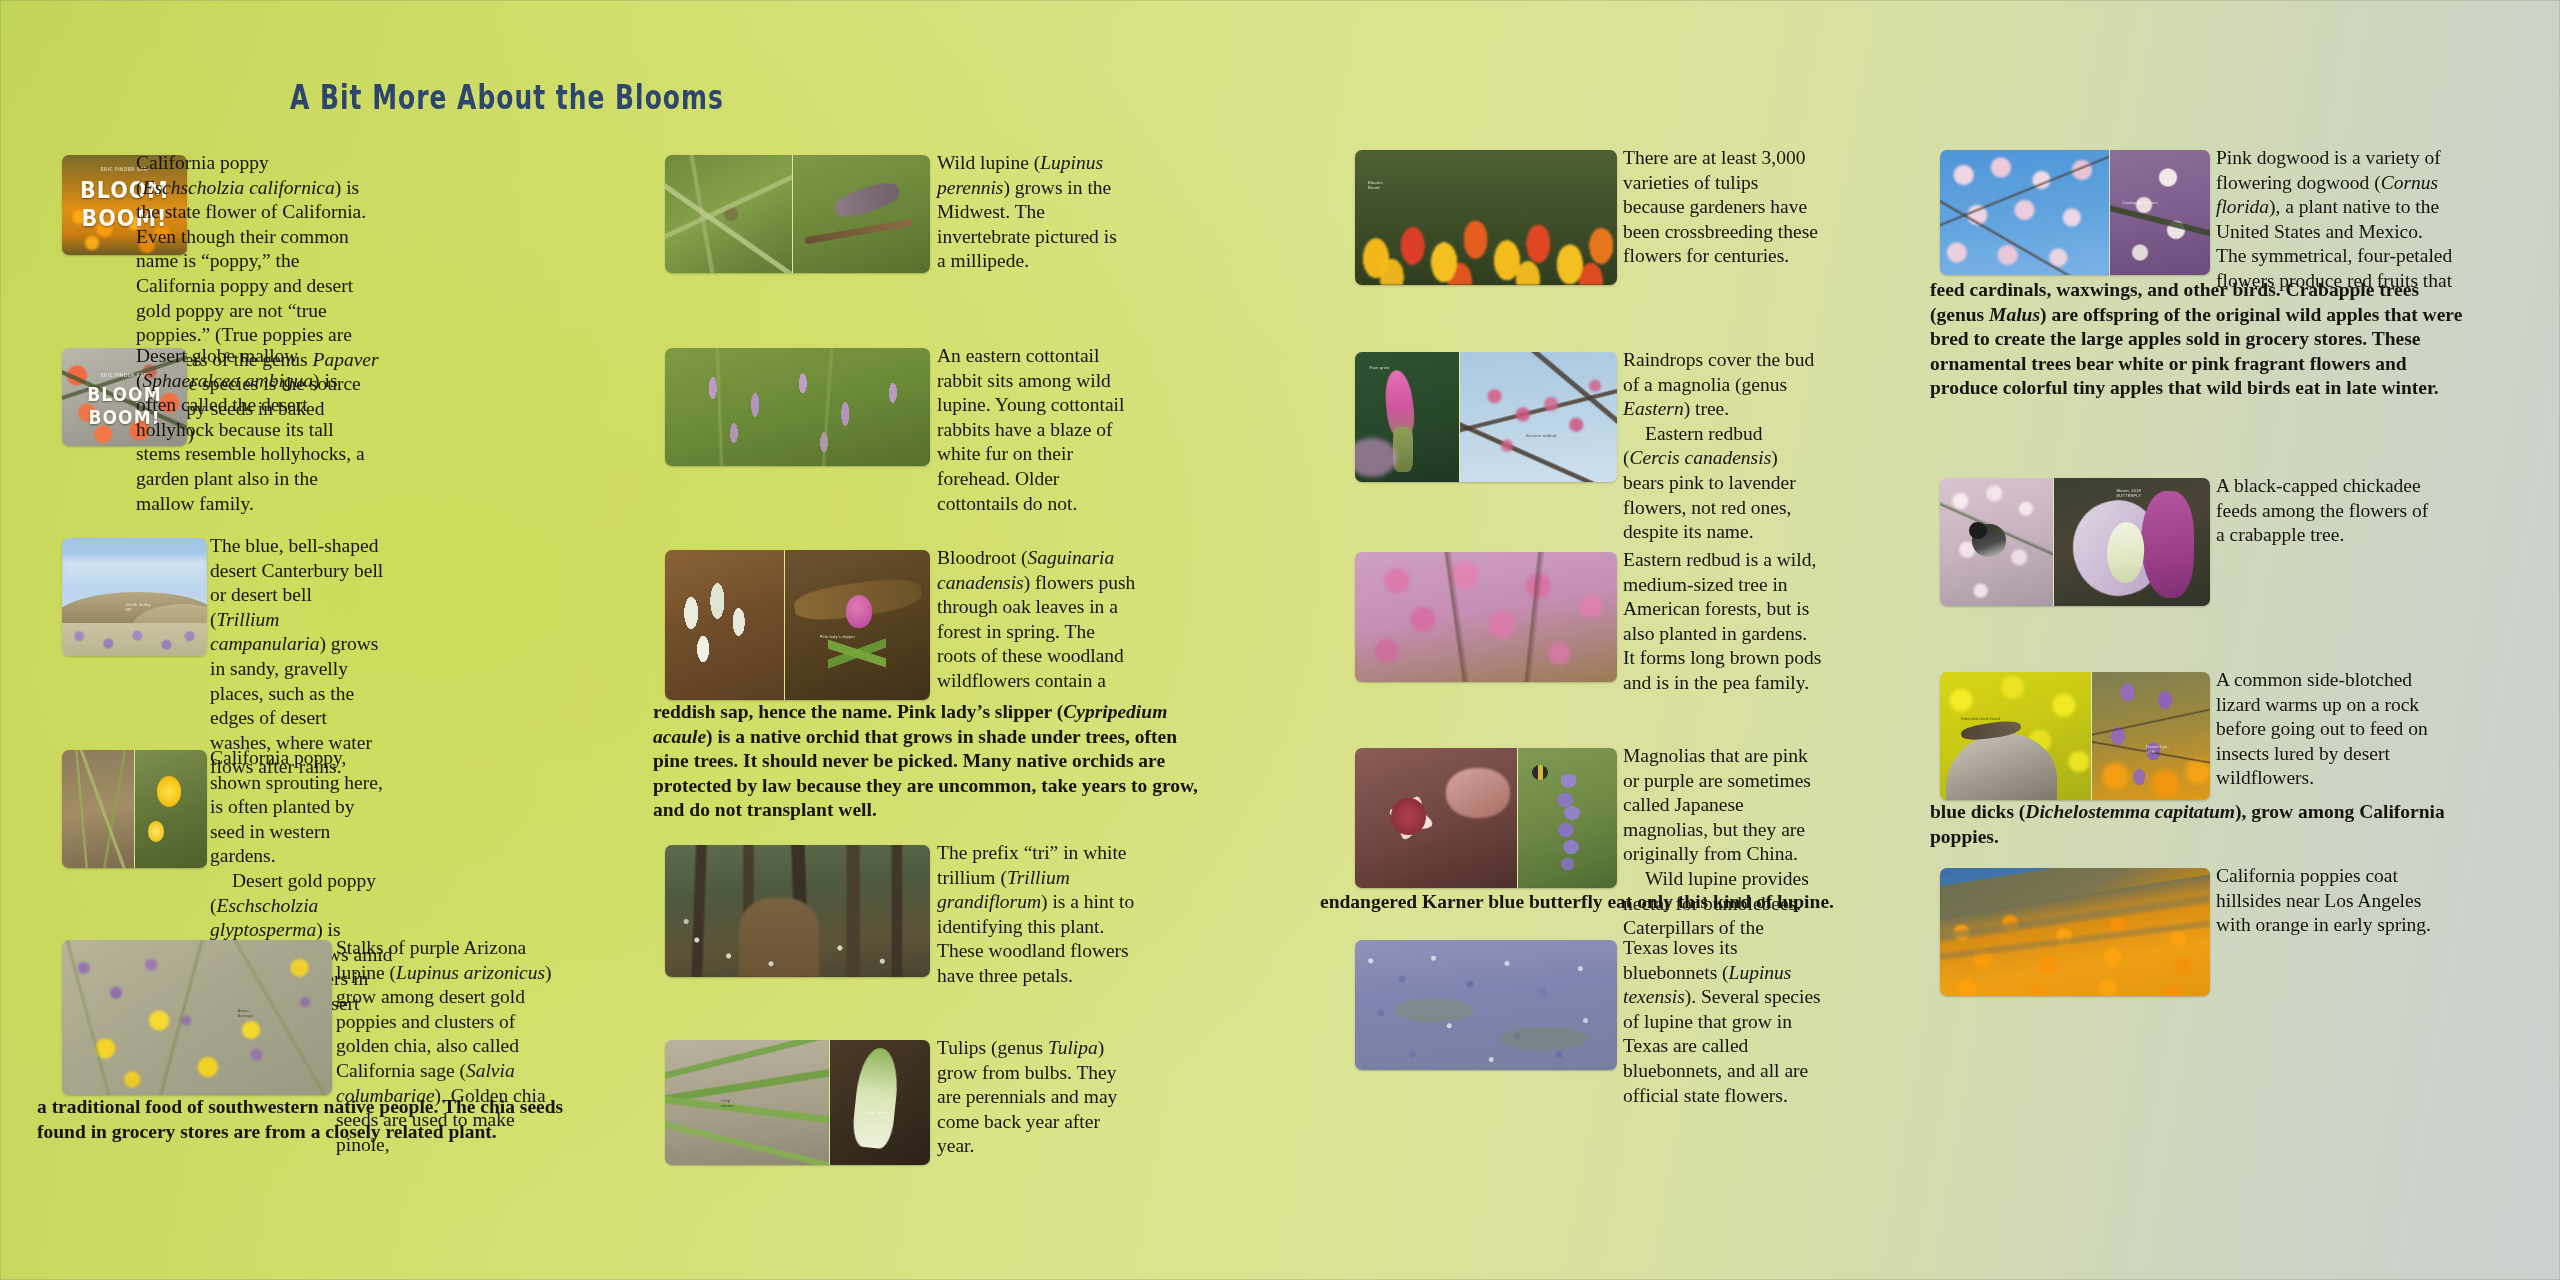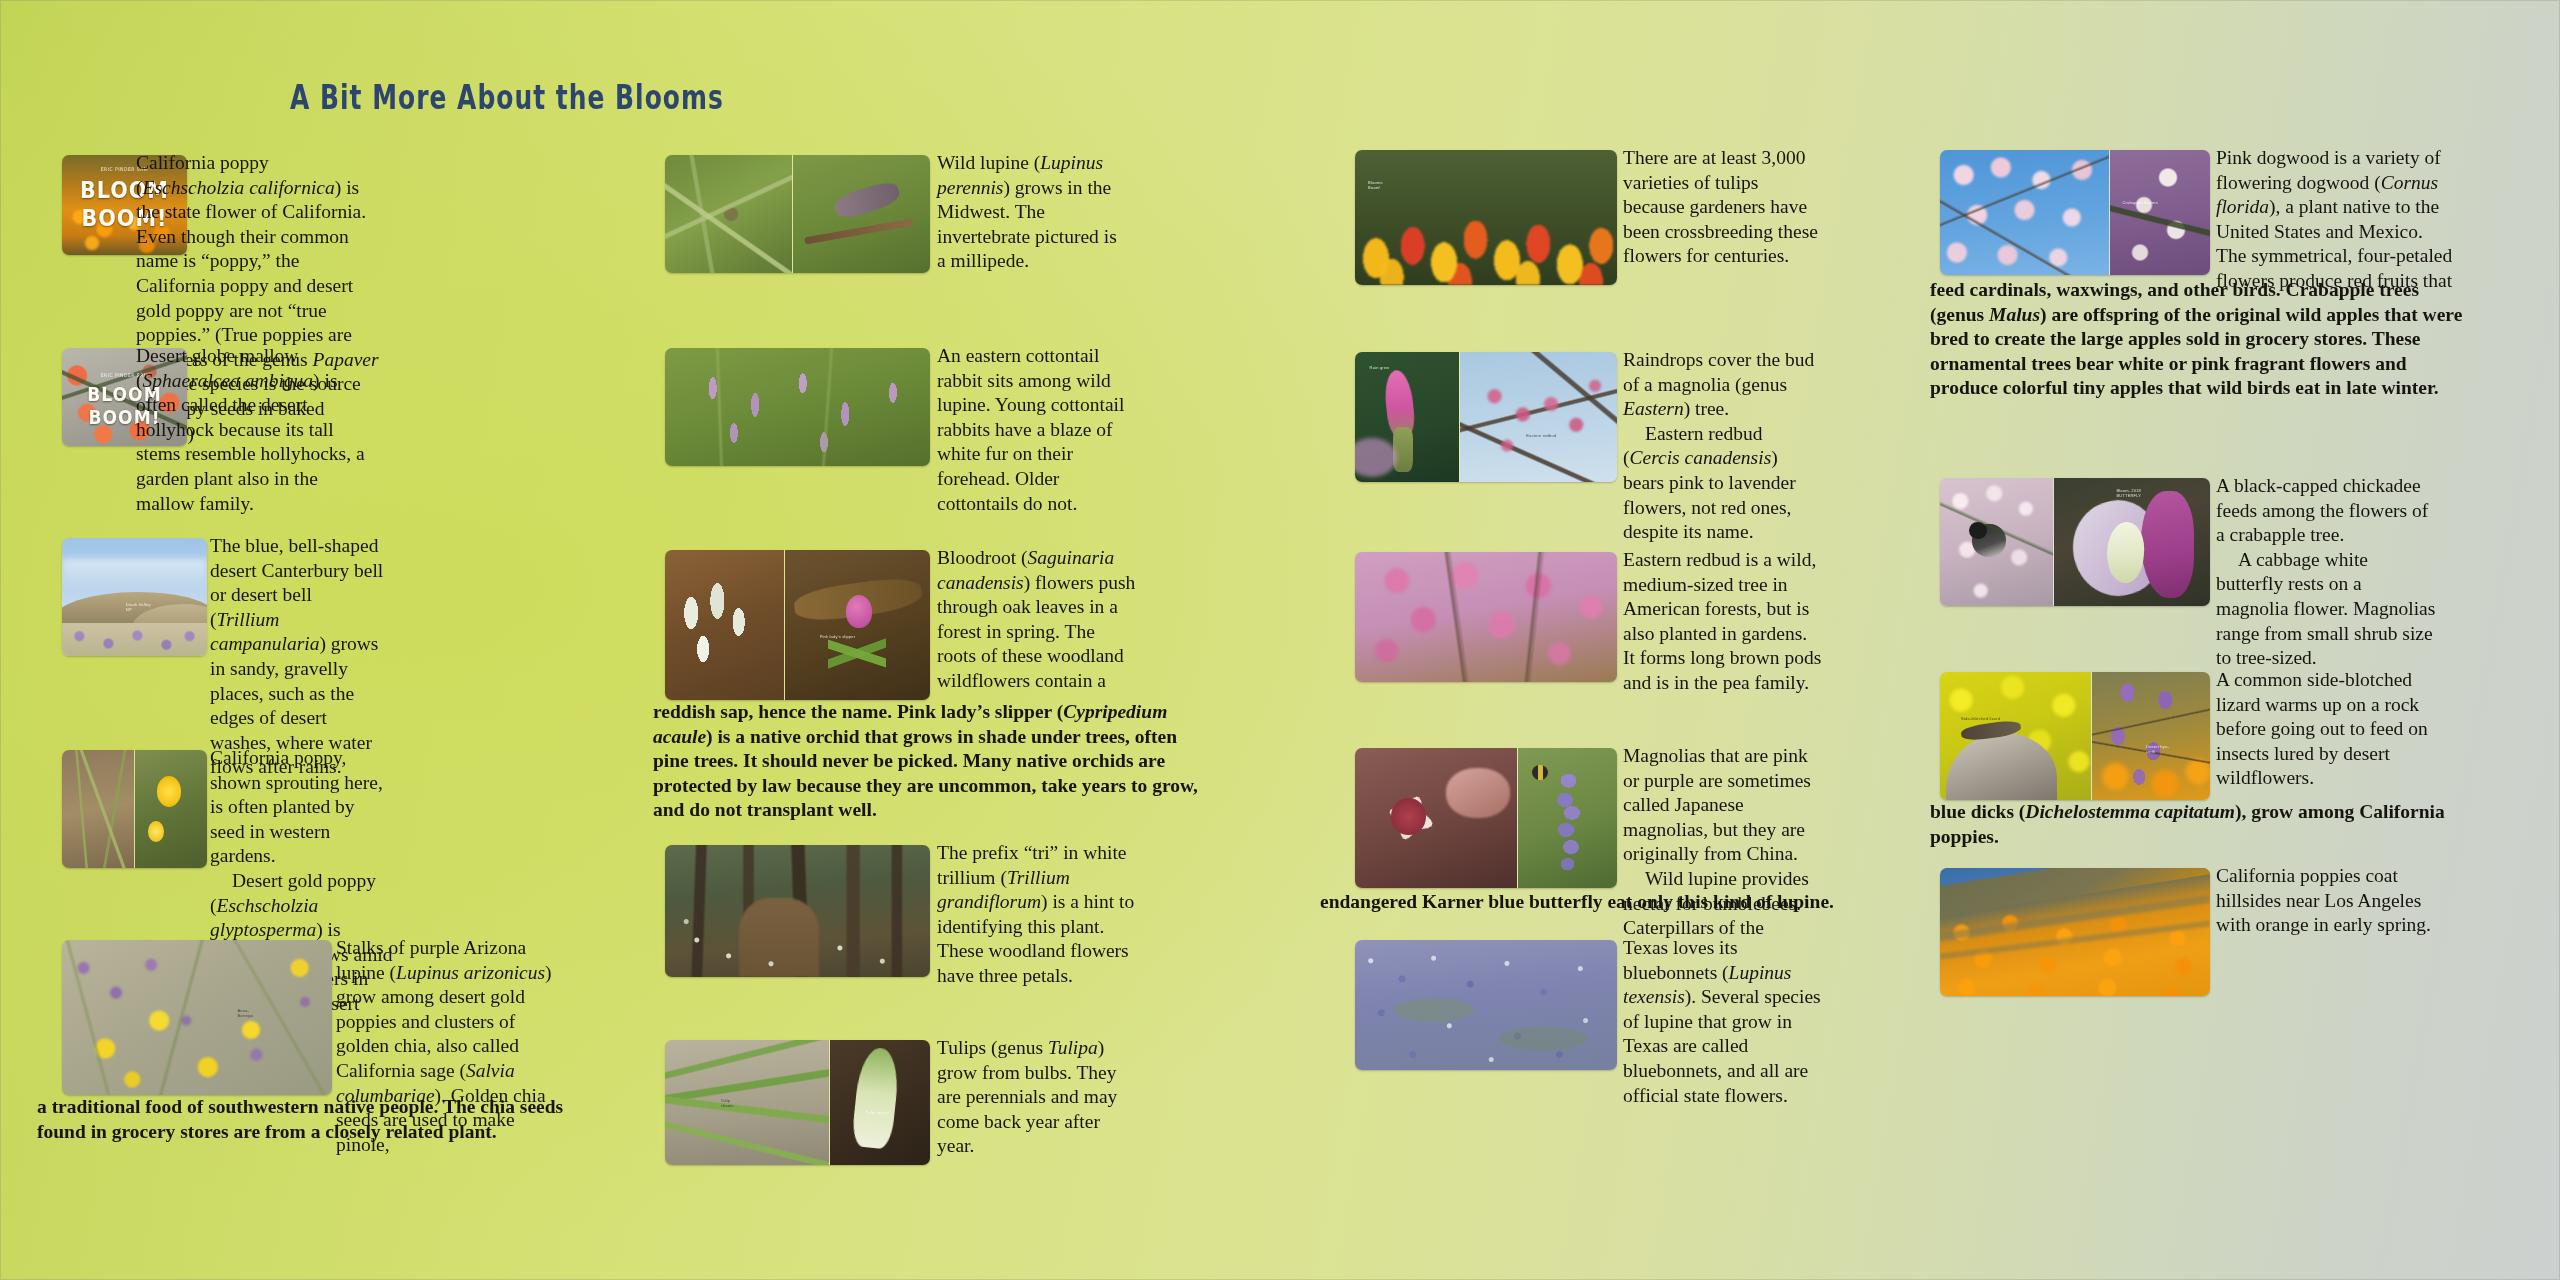--- a/index.html
+++ b/index.html
@@ -578,21 +578,20 @@
               background:linear-gradient(170deg,#b4559e 0%,#9c3e8a 60%,#7e2f70 100%);
               border-radius:50% 42% 40% 56%;filter:blur(.6px);"></div>
           <div style="position:absolute;left:34%;top:34%;width:24%;height:48%;
               background:linear-gradient(170deg,#f3f5e2 0%,#e2e8c6 55%,#cdd6a8 100%);
               border-radius:48% 52% 44% 56%;transform:rotate(6deg);"></div>
           <div class="credit" style="left:40%;top:8%;">Bloom, 2018<br>BUTTERFLY</div>
         </div>
       </div>
       <div class="cap" style="position:absolute;left:276px;top:-4px;width:222px;">
         <span>A black-capped chickadee feeds among the flowers of a crabapple tree.</span>
-        <span class="ind">A cabbage white butterfly rests on a magnolia flower. Magnolias range from small shrub size to tree-sized.</span>
       </div>
     </div>
 
     <div class="entry" style="left:1940px;top:672px;width:580px;">
       <div class="ph" style="position:absolute;left:0;top:0;width:270px;height:128px;">
         <div class="pane" style="width:56%;">
           <div style="position:absolute;inset:0;background:linear-gradient(160deg,#d8d416 0%,#c9c814 45%,#a8ae18 100%);"></div>
           <div style="position:absolute;inset:0;background:
               radial-gradient(circle at 14% 22%, rgba(246,238,40,.9) 0 10px, transparent 13px),
               radial-gradient(circle at 48% 12%, rgba(238,230,34,.9) 0 10px, transparent 13px),

